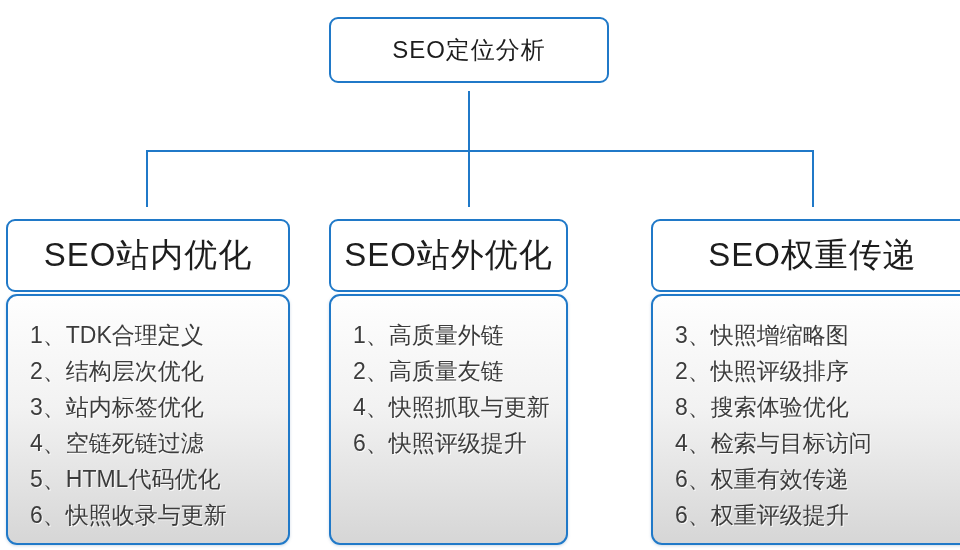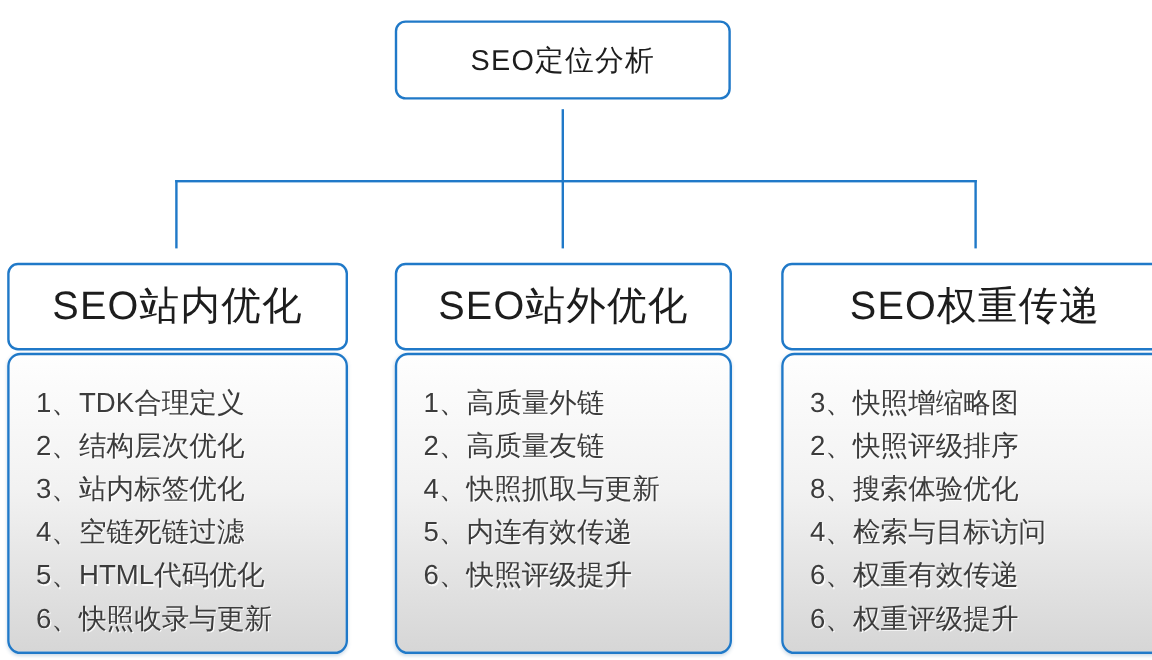--- a/index.html
+++ b/index.html
@@ -25,21 +25,21 @@
     color:var(--head-text);
     letter-spacing:1px;
     white-space:nowrap;
   }
   .node-root{
     left:329px;top:17px;width:280px;height:66px;
     font-size:24px;
   }
   .col{position:absolute;top:207px;margin-top:12px;}
   .col-1{left:6px;width:284px;}
-  .col-2{left:329px;width:281px;}
+  .col-2{left:329px;width:239px;}
   .col-3{left:651px;width:323px;}
   .col-header{
     position:relative;
     box-sizing:border-box;
     height:73px;
     border:2px solid var(--blue);
     border-radius:9px;
     background:#ffffff;
     display:flex;align-items:center;justify-content:center;
     font-size:33px;color:var(--head-text);
@@ -97,21 +97,20 @@
       <div class="list-item">6、快照收录与更新</div>
     </div>
   </div>
 
   <div class="col col-2">
     <div class="col-header">SEO站外优化</div>
     <div class="col-list">
       <div class="list-item">1、高质量外链</div>
       <div class="list-item">2、高质量友链</div>
       <div class="list-item">4、快照抓取与更新</div>
-      <div class="list-item">5、内连有效传递</div>
       <div class="list-item">6、快照评级提升</div>
     </div>
   </div>
 
   <div class="col col-3">
     <div class="col-header">SEO权重传递</div>
     <div class="col-list">
       <div class="list-item">3、快照增缩略图</div>
       <div class="list-item">2、快照评级排序</div>
       <div class="list-item">8、搜索体验优化</div>

